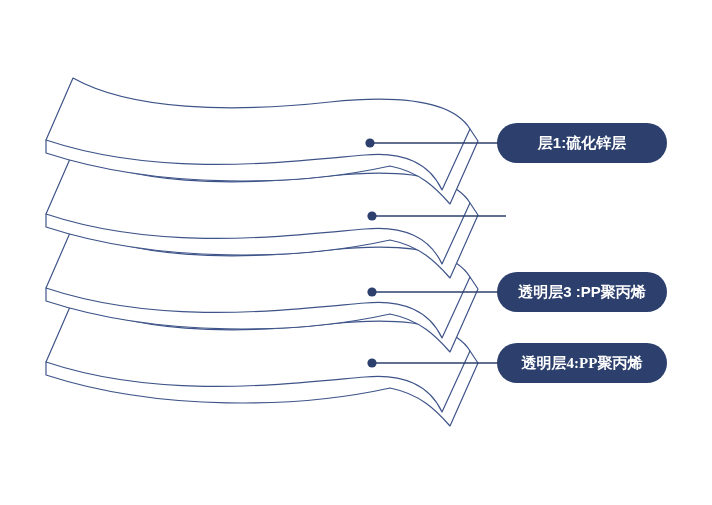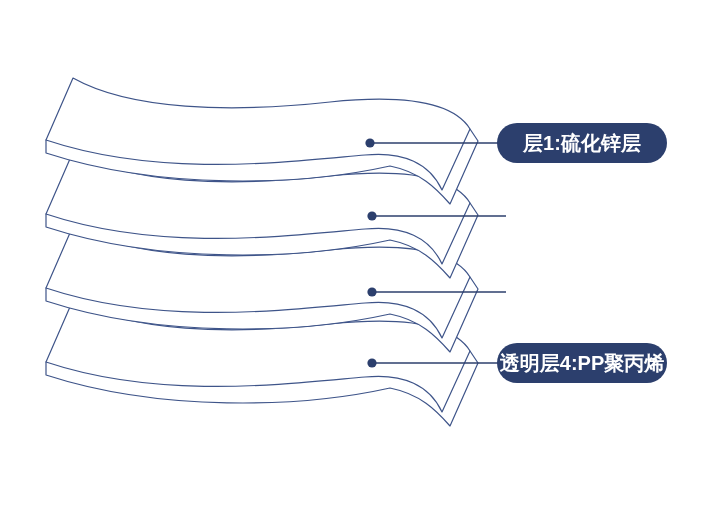--- a/index.html
+++ b/index.html
@@ -21,27 +21,27 @@
   .sheet-inner{fill:none;stroke:var(--outline);stroke-width:1.2;stroke-linejoin:round;stroke-linecap:round;}
   .connector{stroke:var(--accent);stroke-width:1.4;}
   .connector-dot{fill:var(--accent);}
   .pill{
     position:absolute;
     left:497px;width:170px;height:40px;
     background:var(--accent);
     border-radius:20px;
     display:flex;align-items:center;justify-content:center;
     color:var(--label-text);
-    font-size:20px;font-weight:700;
+    font-size:15px;font-weight:700;
     white-space:nowrap;
   }
   .pill-1{top:123px;}
   .pill-2{top:196px;}
   .pill-3{top:272px;}
-  .pill-4{top:343px;}
+  .pill-4{top:343px;font-family:Liberation Serif, serif;}
 </style>
 </head>
 <body>
 
 <div class="stage">
 
   <svg viewBox="0 0 712 505" width="712" height="505">
     <defs>
       <g id="sheet">
         <path class="sheet-outline" d="M73,78 C130,110 230,113 330,102 C398,95 452,100 470,129
@@ -71,17 +71,20 @@
       <circle class="connector-dot" cx="372" cy="292" r="4.6"></circle>
 
       <line class="connector" x1="373" y1="363" x2="506" y2="363"></line>
       <circle class="connector-dot" cx="372" cy="363" r="4.6"></circle>
     </g>
   </svg>
 
   <div class="pill pill-1">
     <span>层1:硫化锌层</span>
   </div>
+  <div class="pill pill-3">
+    <span>透明层3 :PP聚丙烯</span>
+  </div>
   <div class="pill pill-4">
     <span>透明层4:PP聚丙烯</span>
   </div>
 
 </div>
 
 </body></html>

